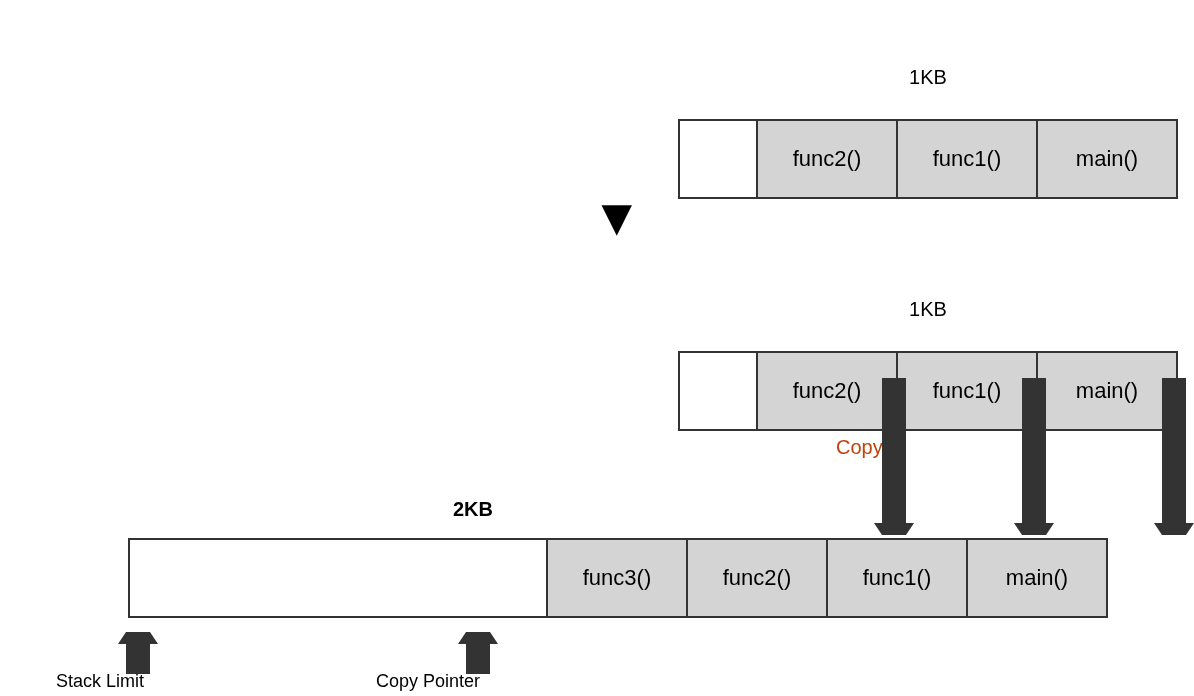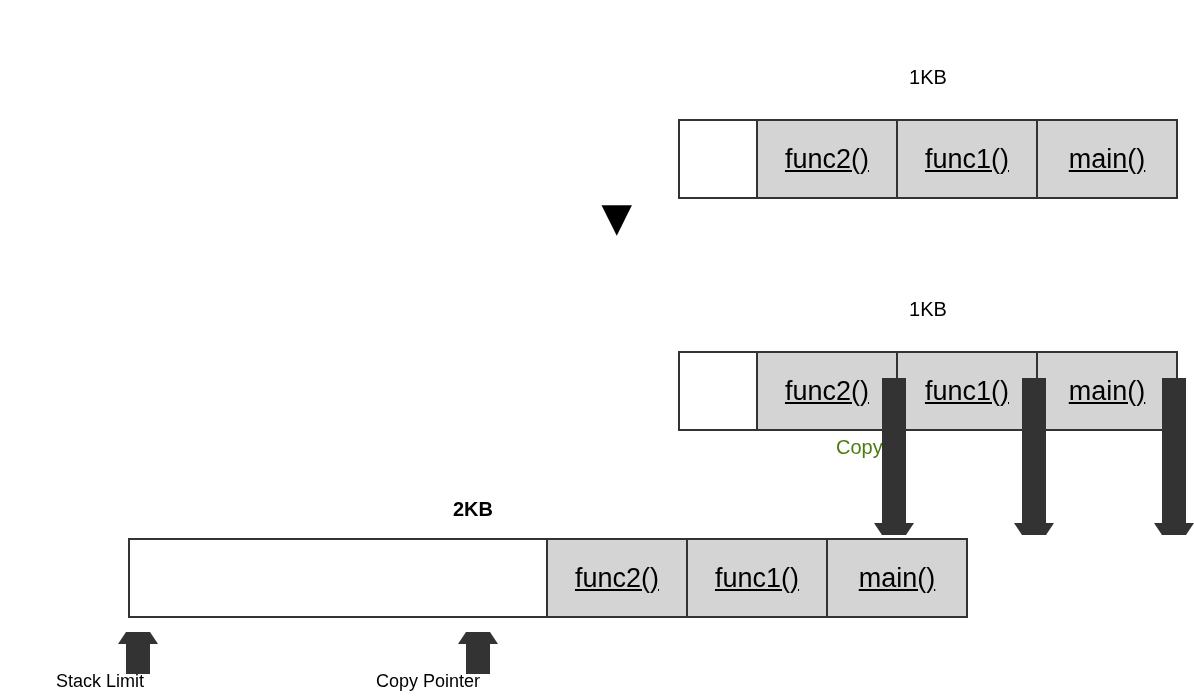--- a/index.html
+++ b/index.html
@@ -21,23 +21,22 @@
     .stack-row {
       display: flex;
       flex-direction: row;
       align-items: stretch;
     }
     .cell {
       border: 2px solid #333;
       display: flex;
       align-items: center;
       justify-content: center;
-      font-size: 27px;
+      font-size: 22px;
       background: #d4d4d4;
-      text-decoration: underline;
     }
     .cell.empty {
       background: #fff;
     }
     .cell + .cell {
       border-left: none;
     }
 
     
     .top-stack-container {
@@ -72,21 +71,21 @@
       font-size: 20px;
       margin-bottom: 6px;
     }
 
     
     .copy-label {
       position: absolute;
       top: 400px;
       left: 800px;
       font-size: 20px;
-      color: #4d7c0f;
+      color: #c2410c;
     }
 
     
     .copy-arrow {
       position: absolute;
       display: flex;
       flex-direction: column;
       align-items: center;
     }
     .arrow-line {
@@ -176,20 +175,21 @@
     <div class="arrow-head"></div>
   </div>
 
   <div class="bot-stack-label">2KB</div>
 
   <div class="bot-stack-container">
     <div class="stack-row">
 
       <div class="cell empty" style="width:280px;height:80px;border-right:none;"></div>
       <div class="cell empty" style="width:140px;height:80px;"></div>
+      <div class="cell" style="width:140px;height:80px;">func3()</div>
       <div class="cell" style="width:140px;height:80px;">func2()</div>
       <div class="cell" style="width:140px;height:80px;">func1()</div>
       <div class="cell" style="width:140px;height:80px;">main()</div>
     </div>
   </div>
 
   <div style="position:absolute; top:572px; left:82px; display:flex; flex-direction:column; align-items:center;">
     <div class="pointer-arrow-head-up"></div>
     <div class="pointer-line" style="height:30px;"></div>
   </div>

